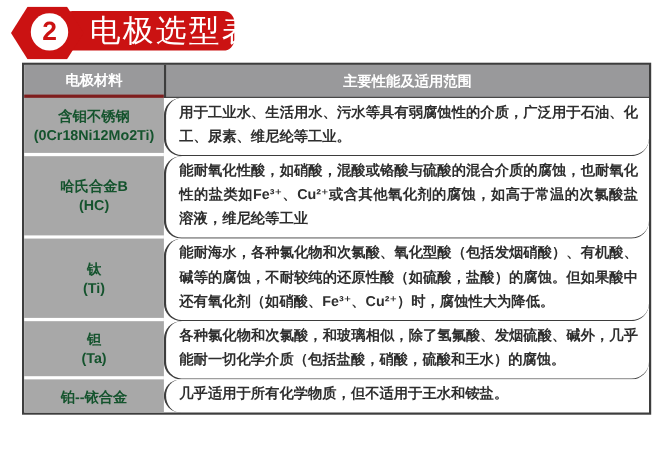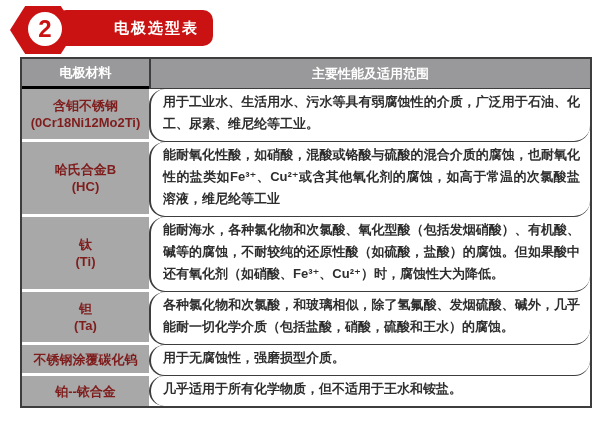--- a/index.html
+++ b/index.html
@@ -16,30 +16,30 @@
   }
   .page-header{position:relative;height:57px;}
   .badge{position:absolute;left:10px;top:6px;width:66px;height:48px;z-index:2;}
   .hex{position:absolute;inset:0;background:var(--red);
        clip-path:polygon(0% 50%,23% 0%,77% 0%,100% 50%,77% 100%,23% 100%);}
   .badge-circle{position:absolute;left:18px;top:6px;width:34px;height:34px;
        background:#fff;border-radius:50%;display:flex;align-items:center;justify-content:center;}
   .badge-num{color:var(--red);font-size:24px;font-weight:bold;line-height:1;}
   .banner{position:absolute;left:56px;top:10px;width:157px;height:36px;background:var(--red);
        border-radius:10px;display:flex;align-items:center;justify-content:center;z-index:1;}
-  .banner-title{color:#fff;font-size:15px;font-weight:bold;letter-spacing:2px;white-space:nowrap;margin-left:44px;}
+  .banner-title{color:#fff;font-size:28px;font-weight:normal;letter-spacing:2px;white-space:nowrap;margin-left:44px;}
 
   .table-wrap{margin-left:20px;width:572px;box-sizing:border-box;border:2px solid var(--border);}
   table{width:100%;border-collapse:separate;border-spacing:0;table-layout:fixed;}
   th,td{box-sizing:border-box;}
   .col-mat{width:127px;}
   thead th{height:30px;font-size:13px;color:#fff;font-weight:bold;text-align:center;vertical-align:middle;}
-  .head-mat{background:var(--hdr);border-bottom:3px solid #000000;}
+  .head-mat{background:var(--hdr);border-bottom:3px solid #7f1d1d;}
   .head-desc{background:var(--hdr);border-left:2px solid var(--border);border-bottom:1px solid var(--border);text-align:center;}
-  tbody th.mat{background:var(--mat);color:#7f1d1d;font-weight:bold;font-size:13px;line-height:17px;
+  tbody th.mat{background:var(--mat);color:#14532d;font-weight:bold;font-size:13px;line-height:17px;
        text-align:center;vertical-align:middle;border-bottom:3px solid #fff;padding:2px 1px;}
   tbody td.desc{border-left:2px solid var(--border);border-bottom:1px solid var(--border);
        font-size:13px;line-height:22px;color:var(--desc-text);font-weight:bold;
        text-align:justify;padding:2px 10px 6px 12px;vertical-align:middle;border-radius:16px;}
   tbody tr:last-child th.mat{border-bottom:none;}
   tbody tr:last-child td.desc{border-bottom:none;}
 </style>
 </head>
 <body>
 
@@ -91,25 +91,19 @@
         </tr>
         <tr>
           <th class="mat">
             <div class="mat-line">钽</div>
             <div class="mat-line">(Ta)</div>
           </th>
           <td class="desc">各种氯化物和次氯酸，和玻璃相似，除了氢氟酸、发烟硫酸、碱外，几乎能耐一切化学介质（包括盐酸，硝酸，硫酸和王水）的腐蚀。</td>
         </tr>
         <tr>
           <th class="mat">
-            <div class="mat-line">不锈钢涂覆碳化钨</div>
-          </th>
-          <td class="desc">用于无腐蚀性，强磨损型介质。</td>
-        </tr>
-        <tr>
-          <th class="mat">
             <div class="mat-line">铂--铱合金</div>
           </th>
           <td class="desc">几乎适用于所有化学物质，但不适用于王水和铵盐。</td>
         </tr>
       </tbody>
   </table>
 </div>
 
 </body></html>

